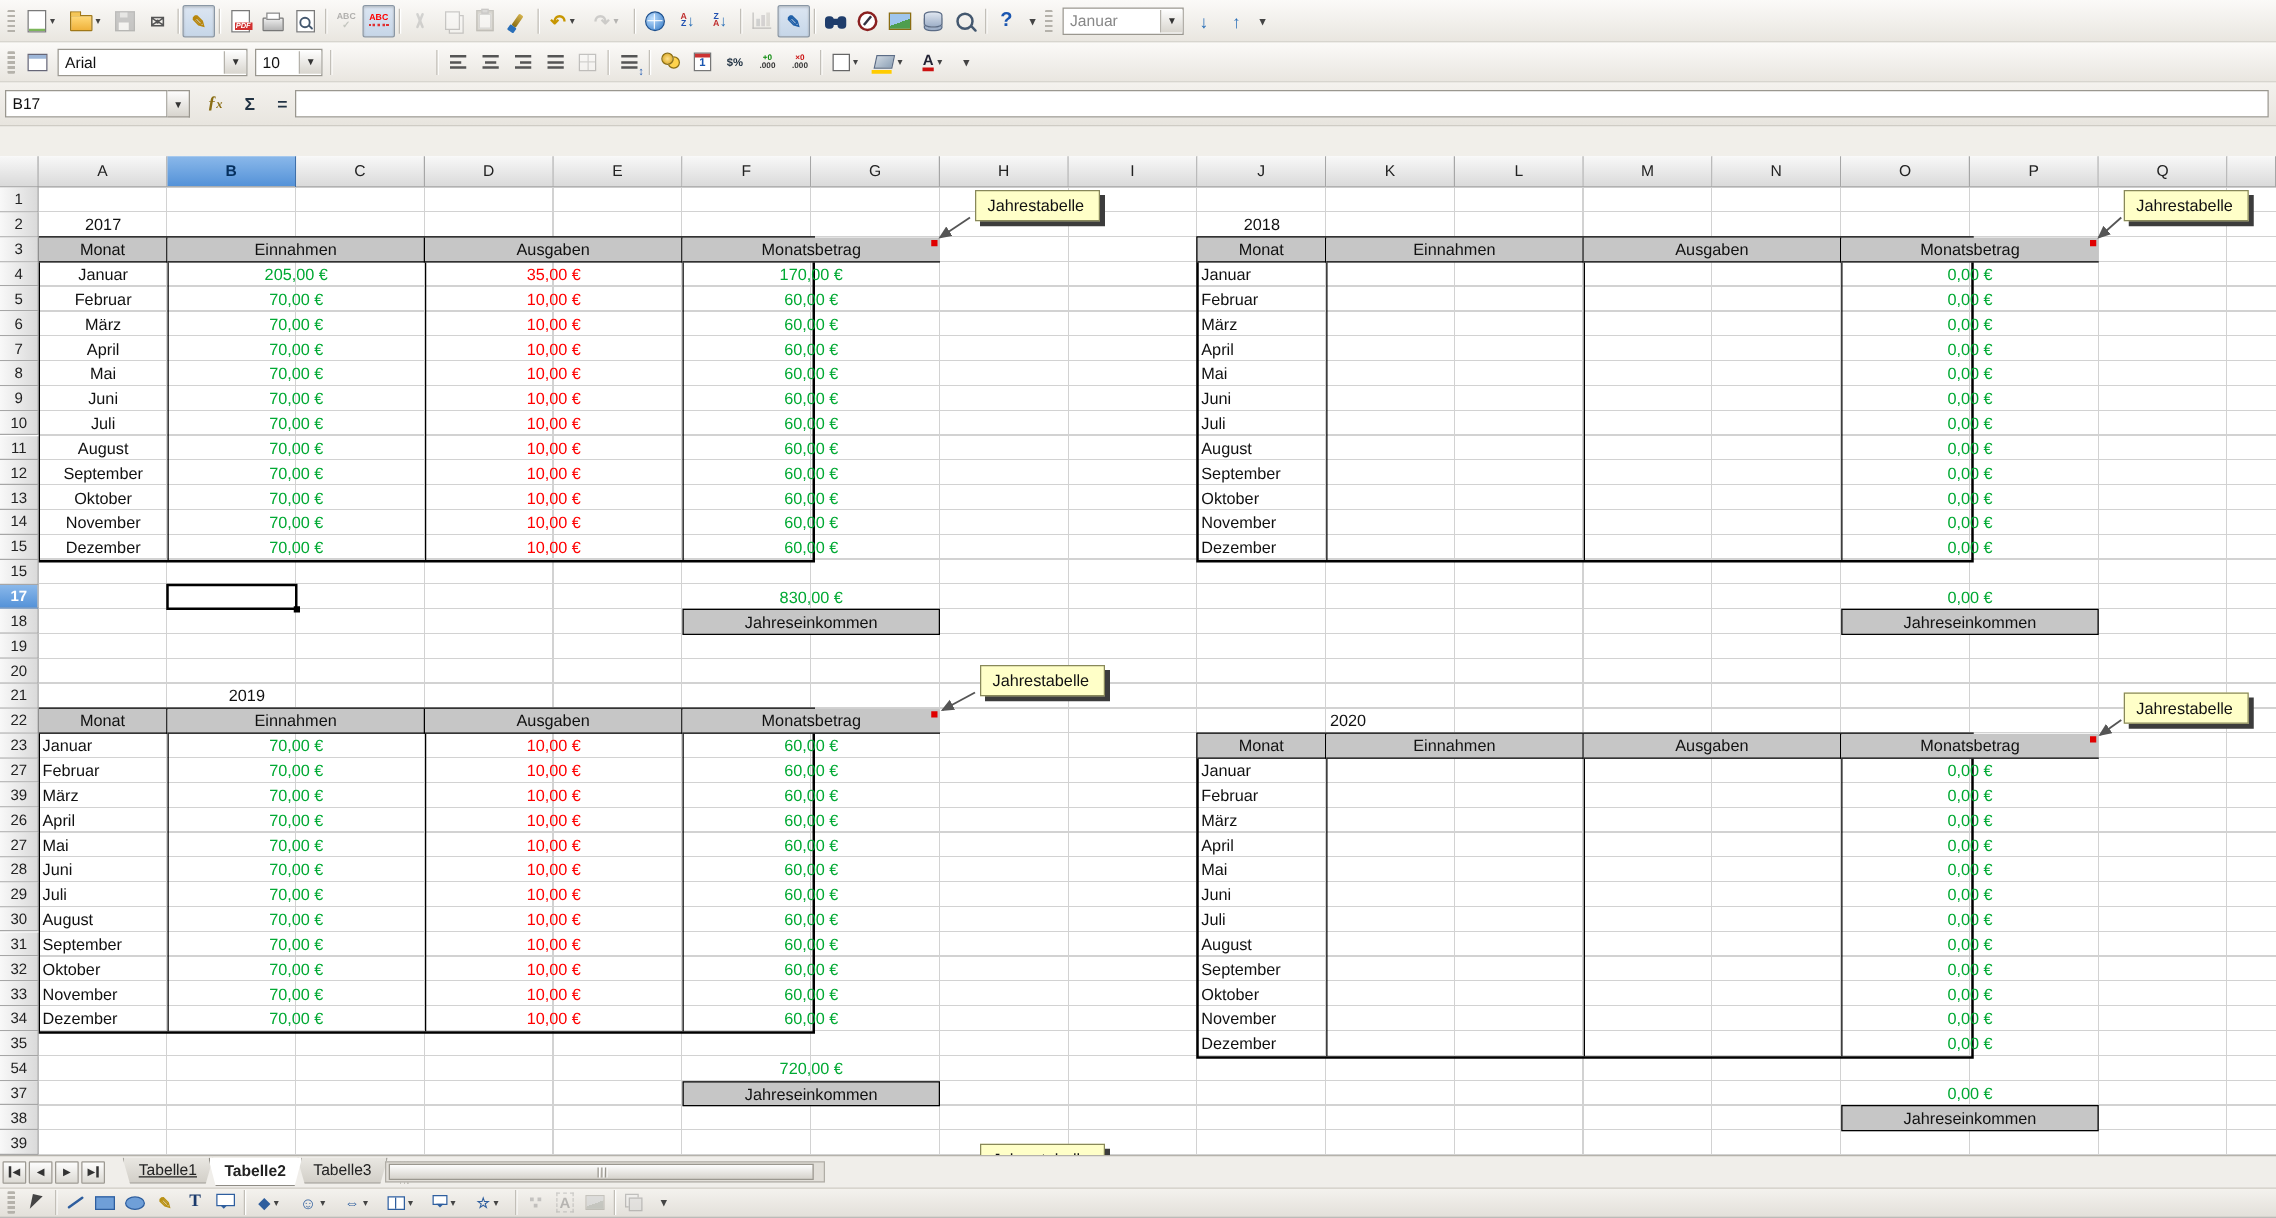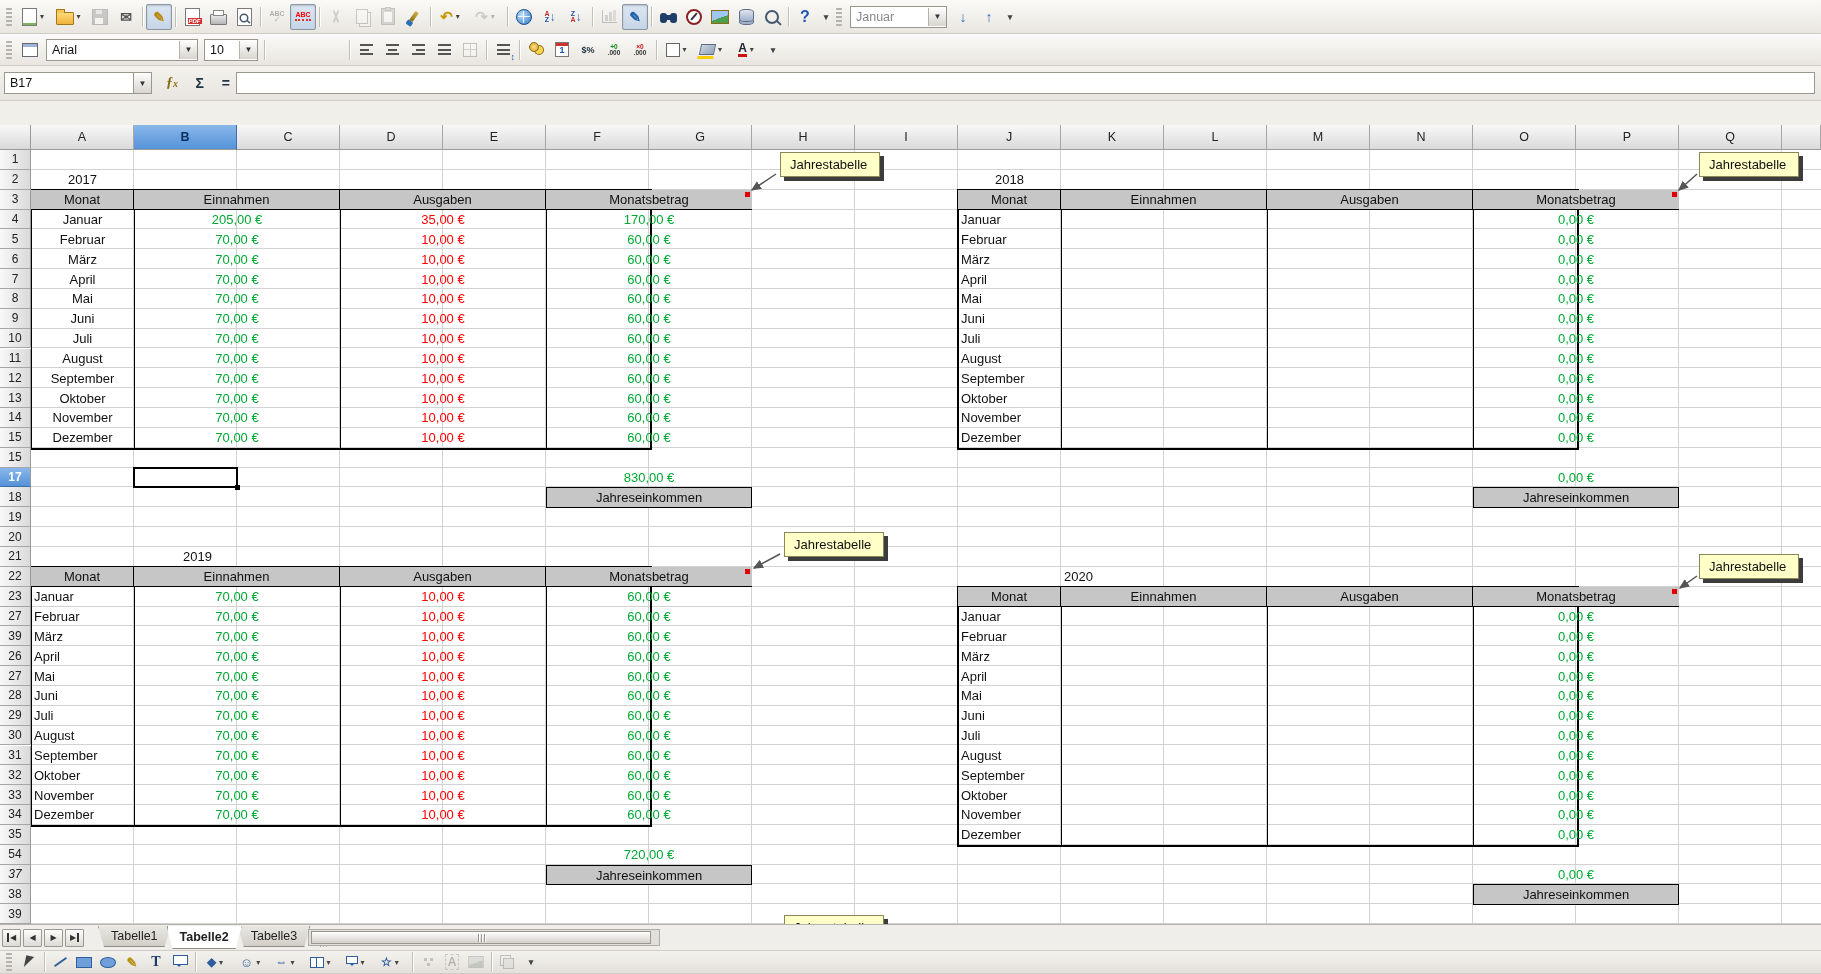--- a/index.html
+++ b/index.html
@@ -132,21 +132,21 @@
   .arrowsvg{position:absolute;left:0;top:0;z-index:5;pointer-events:none;}
   .selbox{border:2.5px solid #000;z-index:7;}
   .selhandle{width:5px;height:5px;background:#000;z-index:8;}
   
   .tabbar{position:absolute;top:924px;left:0;width:1821px;height:26px;background:#f0eeea;border-top:1px solid #b5b2ab;display:flex;align-items:center;box-sizing:border-box;}
   .tnav{width:19px;height:18px;background:linear-gradient(#fdfdfd,#dcdad4);border:1px solid #9c9992;margin-left:2px;display:flex;align-items:center;justify-content:center;font-size:8px;color:#333;box-sizing:border-box;border-radius:1px;}
   .tnav .bl{border-left:2px solid #333;padding-left:1px;}
   .tnav .br{border-right:2px solid #333;padding-right:1px;}
   .stab{height:21px;margin-top:0;padding:0 12px;display:flex;align-items:center;font-size:12.5px;color:#222;background:linear-gradient(#e9e7e2,#d2cfc8);border:1px solid #8f8c85;border-top:none;clip-path:polygon(0 0,100% 0,calc(100% - 6px) 100%,6px 100%);margin-left:-4px;box-sizing:border-box;}
   .stab.active{background:#fff;font-weight:bold;height:23px;z-index:2;}
-  .stab.first{margin-left:6px;}
+  .stab.first{margin-left:6px;text-decoration:underline;}
   .tab-split{width:7px;height:18px;margin-left:10px;background:repeating-linear-gradient(to right,#b5b2ab 0 1px,transparent 1px 3px);}
   .hsb-track{position:absolute;left:308px;top:4px;width:352px;height:17px;background:#e2dfd9;border:1px solid #b0ada6;box-sizing:border-box;}
   .hsb-thumb{position:absolute;left:2px;top:1px;width:340px;height:13px;background:linear-gradient(#fdfdfd,#d5d2cb);border:1px solid #9a978f;box-sizing:border-box;display:flex;align-items:center;justify-content:center;gap:2px;}
   .hsb-thumb i{width:1px;height:8px;background:#9a978f;box-shadow:1px 0 0 #fff;}
   
   .drawbar{position:absolute;top:950px;left:0;width:1821px;height:24px;background:linear-gradient(#f4f2ee,#e3e0da);border-top:1px solid #cfccc5;display:flex;align-items:center;padding-left:4px;box-sizing:border-box;}
   .drawbar .tb-btn{width:22px;height:20px;}
 </style>
 </head>
 <body>
@@ -528,21 +528,21 @@
         <div class="rowcell" style="top: 516.1px; height: 19.85px;">27</div>
         <div class="rowcell" style="top: 535.95px; height: 19.85px;">28</div>
         <div class="rowcell" style="top: 555.8px; height: 19.85px;">29</div>
         <div class="rowcell" style="top: 575.65px; height: 19.85px;">30</div>
         <div class="rowcell" style="top: 595.5px; height: 19.85px;">31</div>
         <div class="rowcell" style="top: 615.35px; height: 19.85px;">32</div>
         <div class="rowcell" style="top: 635.2px; height: 19.85px;">33</div>
         <div class="rowcell" style="top: 655.05px; height: 19.85px;">34</div>
         <div class="rowcell" style="top: 674.9px; height: 19.85px;">35</div>
         <div class="rowcell" style="top: 694.75px; height: 19.85px;">54</div>
-        <div class="rowcell" style="top: 714.6px; height: 19.85px; font-style: italic;">37</div>
+        <div class="rowcell" style="top: 714.6px; height: 19.85px;">37</div>
         <div class="rowcell" style="top: 734.45px; height: 19.85px;">38</div>
         <div class="rowcell" style="top: 754.3px; height: 19.85px;">39</div>
       </div>
     <div class="cells" id="cells">
         <div class="abs cellv" style="left: 0px; top: 19.85px; width: 103px; height: 19.85px;">2017</div>
         <div class="abs tbl-frame" style="left: -1px; top: 38.7px; width: 622px; height: 261.05px;"></div>
         <div class="abs tbl-hd" style="left: 0px; top: 39.7px; width: 103px; height: 19.85px;">Monat</div>
         <div class="abs tbl-hd" style="left: 103px; top: 39.7px; width: 206px; height: 19.85px;">Einnahmen</div>
         <div class="abs tbl-hd" style="left: 309px; top: 39.7px; width: 206px; height: 19.85px;">Ausgaben</div>
         <div class="abs tbl-hd last" style="left: 515px; top: 39.7px; width: 206px; height: 19.85px;">Monatsbetrag</div>

